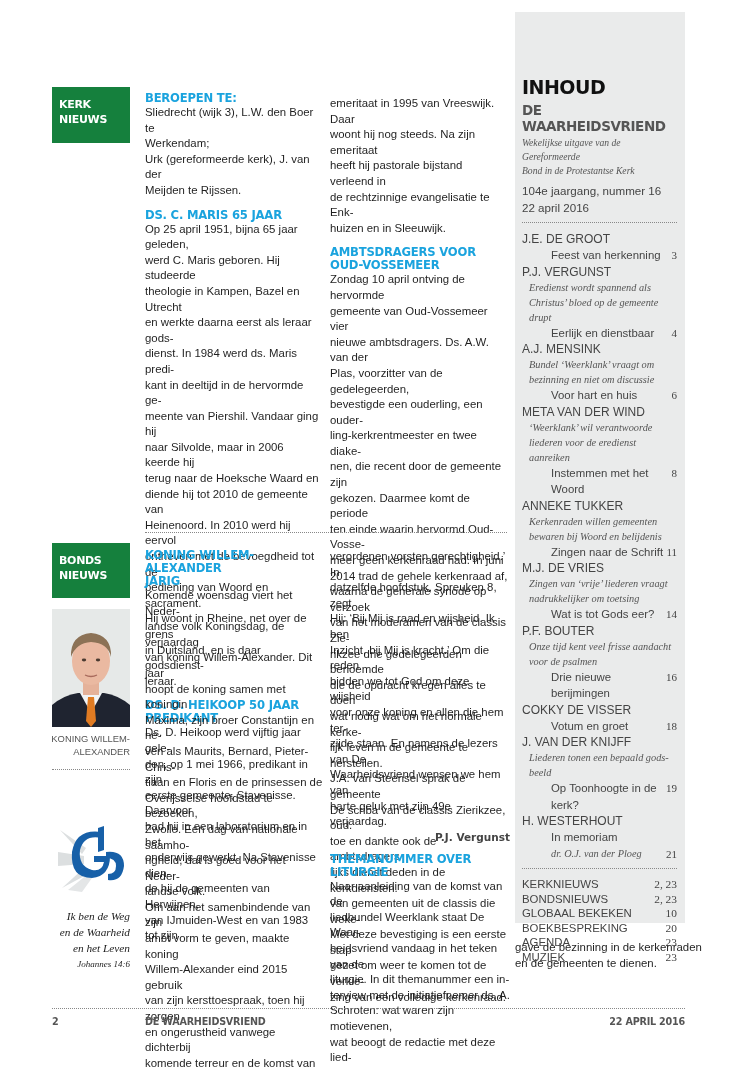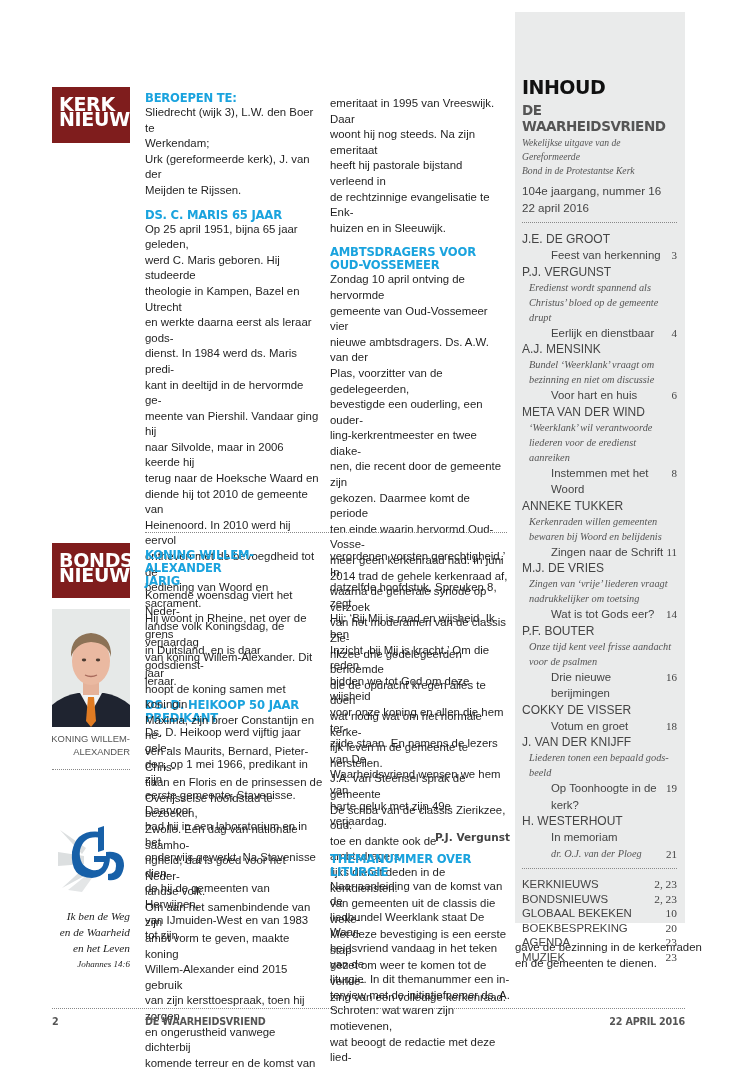--- a/index.html
+++ b/index.html
@@ -1,20 +1,20 @@
 <!DOCTYPE html>
 <html><head>
 <meta charset="utf-8">
 <style>
   html, body { margin: 0; padding: 0; background: #ffffff; }
   body { width: 738px; height: 1068px; position: relative; overflow: hidden;
          font-family: "Liberation Sans", sans-serif; color: #1a1a1a; }
   .abs { position: absolute; }
-  .section-box { background: #7f1d1d; color: #fff; font-family: "DejaVu Sans", sans-serif;
-                 font-weight: bold; font-size: 19px; line-height: 15px; letter-spacing: -0.3px;
+  .section-box { background: #15803d; color: #fff; font-family: "DejaVu Sans", sans-serif;
+                 font-weight: bold; font-size: 11px; line-height: 15px; letter-spacing: -0.3px;
                  padding: 10px 4px 0 7px; box-sizing: border-box; }
   .col { font-family: "Liberation Sans", sans-serif; font-size: 11.4px; line-height: 15.6px; color: #1f1f1f; }
   .col p { margin: 0; }
   .hd { color: #1aa3de; font-family: "DejaVu Sans", sans-serif; font-weight: bold; font-size: 11.6px;
         line-height: 13px; letter-spacing: -0.2px; margin: 0; }
   .gap { height: 10px; }
   .sig { text-align: right; font-family: "DejaVu Sans", sans-serif; font-weight: bold; font-size: 10.5px;
          color: #444; line-height: 15px; }
   .dotline { border-top: 1px dotted #888; height: 0; }
   .toc-box { background: #eaebeb; }

